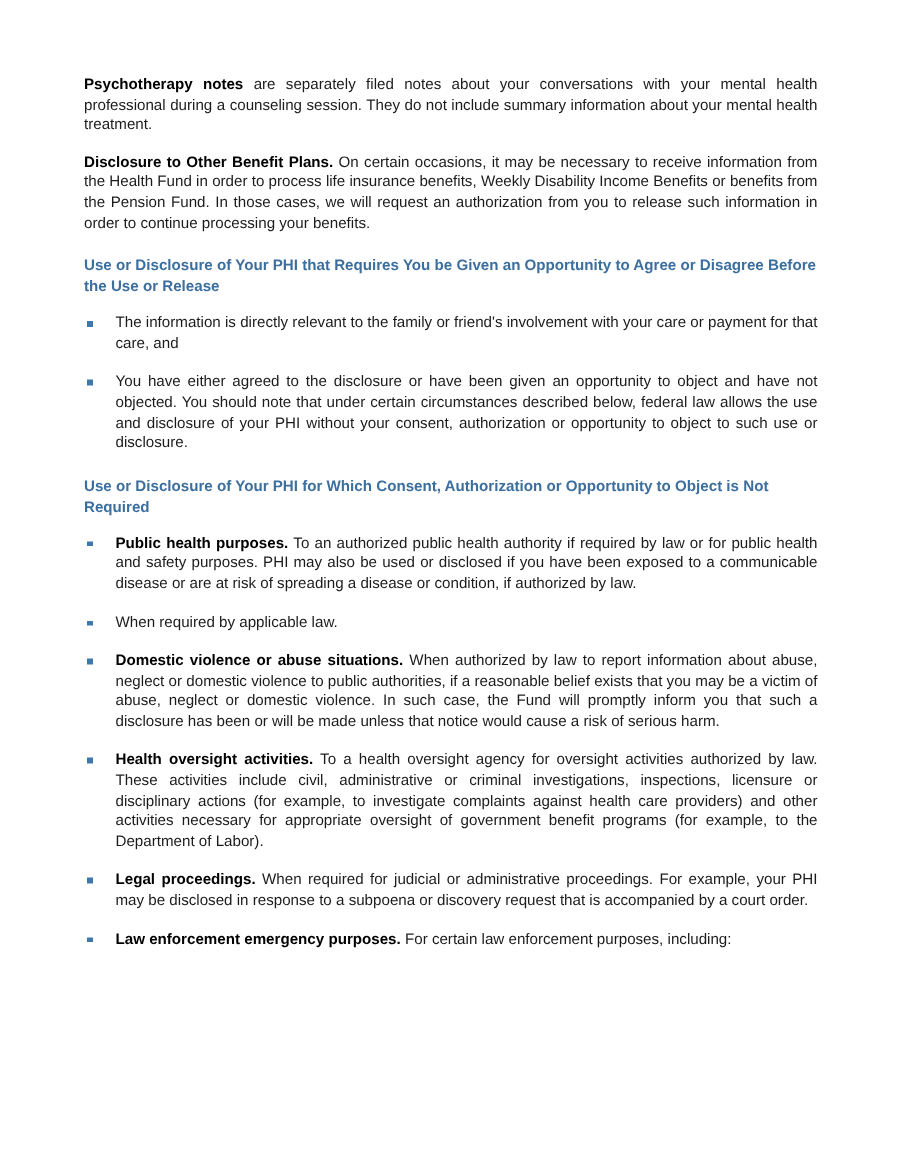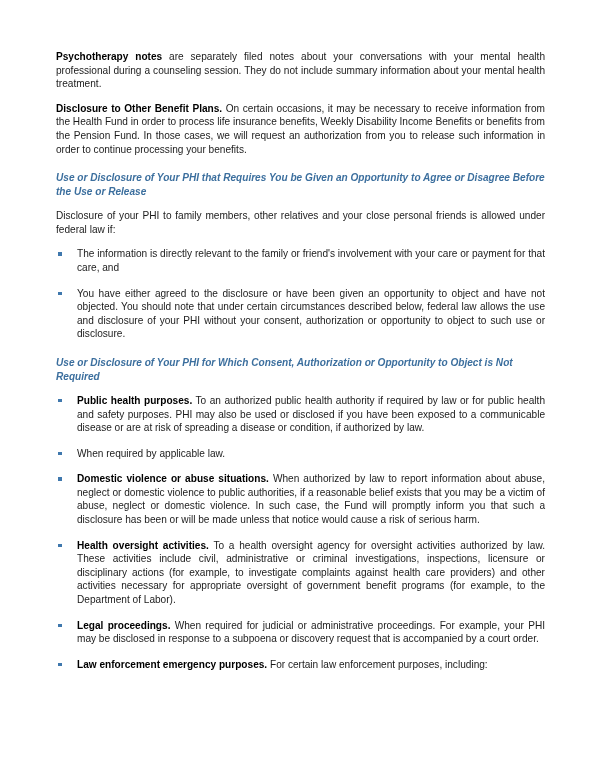--- a/index.html
+++ b/index.html
@@ -34,21 +34,20 @@
     margin: 0 0 11px 0;
   }
   .para:last-child { margin-bottom: 0; }
   .lead {
     font-weight: bold;
     color: #000000;
   }
   .section-heading {
     font-size: 10.1px;
     line-height: 14px;
-    font-style: italic;
     color: #3c6f9e;
     margin: 0 0 10px 0;
     text-align: left;
   }
   .gap-before { margin-top: 15px; }
   ul.blist {
     list-style: none;
     margin: 0 0 0 0;
     padding: 0;
   }
@@ -112,21 +111,20 @@
 
 <div class="page">
   <div class="content">
 
     <p class="para"><span class="lead">Psychotherapy notes</span><span> are separately filed notes about your conversations with your mental health professional during a counseling session. They do not include summary information about your mental health treatment.</span></p>
 
     <p class="para"><span class="lead">Disclosure to Other Benefit Plans.</span><span> On certain occasions, it may be necessary to receive information from the Health Fund in order to process life insurance benefits, Weekly Disability Income Benefits or benefits from the Pension Fund. In those cases, we will request an authorization from you to release such information in order to continue processing your benefits.</span></p>
 
     <h2 class="section-heading gap-before">Use or Disclosure of Your PHI that Requires You be Given an Opportunity to Agree or Disagree Before the Use or Release</h2>
 
-    <p class="para">Disclosure of your PHI to family members, other relatives and your close personal friends is allowed under federal law if:</p>
 
     <ul class="blist">
       <li>
         <span class="bullet-marker"></span><span class="lead"></span><span>The information is directly relevant to the family or friend's involvement with your care or payment for that care, and</span>
       </li>
       <li>
         <span class="bullet-marker"></span><span class="lead"></span><span>You have either agreed to the disclosure or have been given an opportunity to object and have not objected. You should note that under certain circumstances described below, federal law allows the use and disclosure of your PHI without your consent, authorization or opportunity to object to such use or disclosure.</span>
       </li>
     </ul>
 

